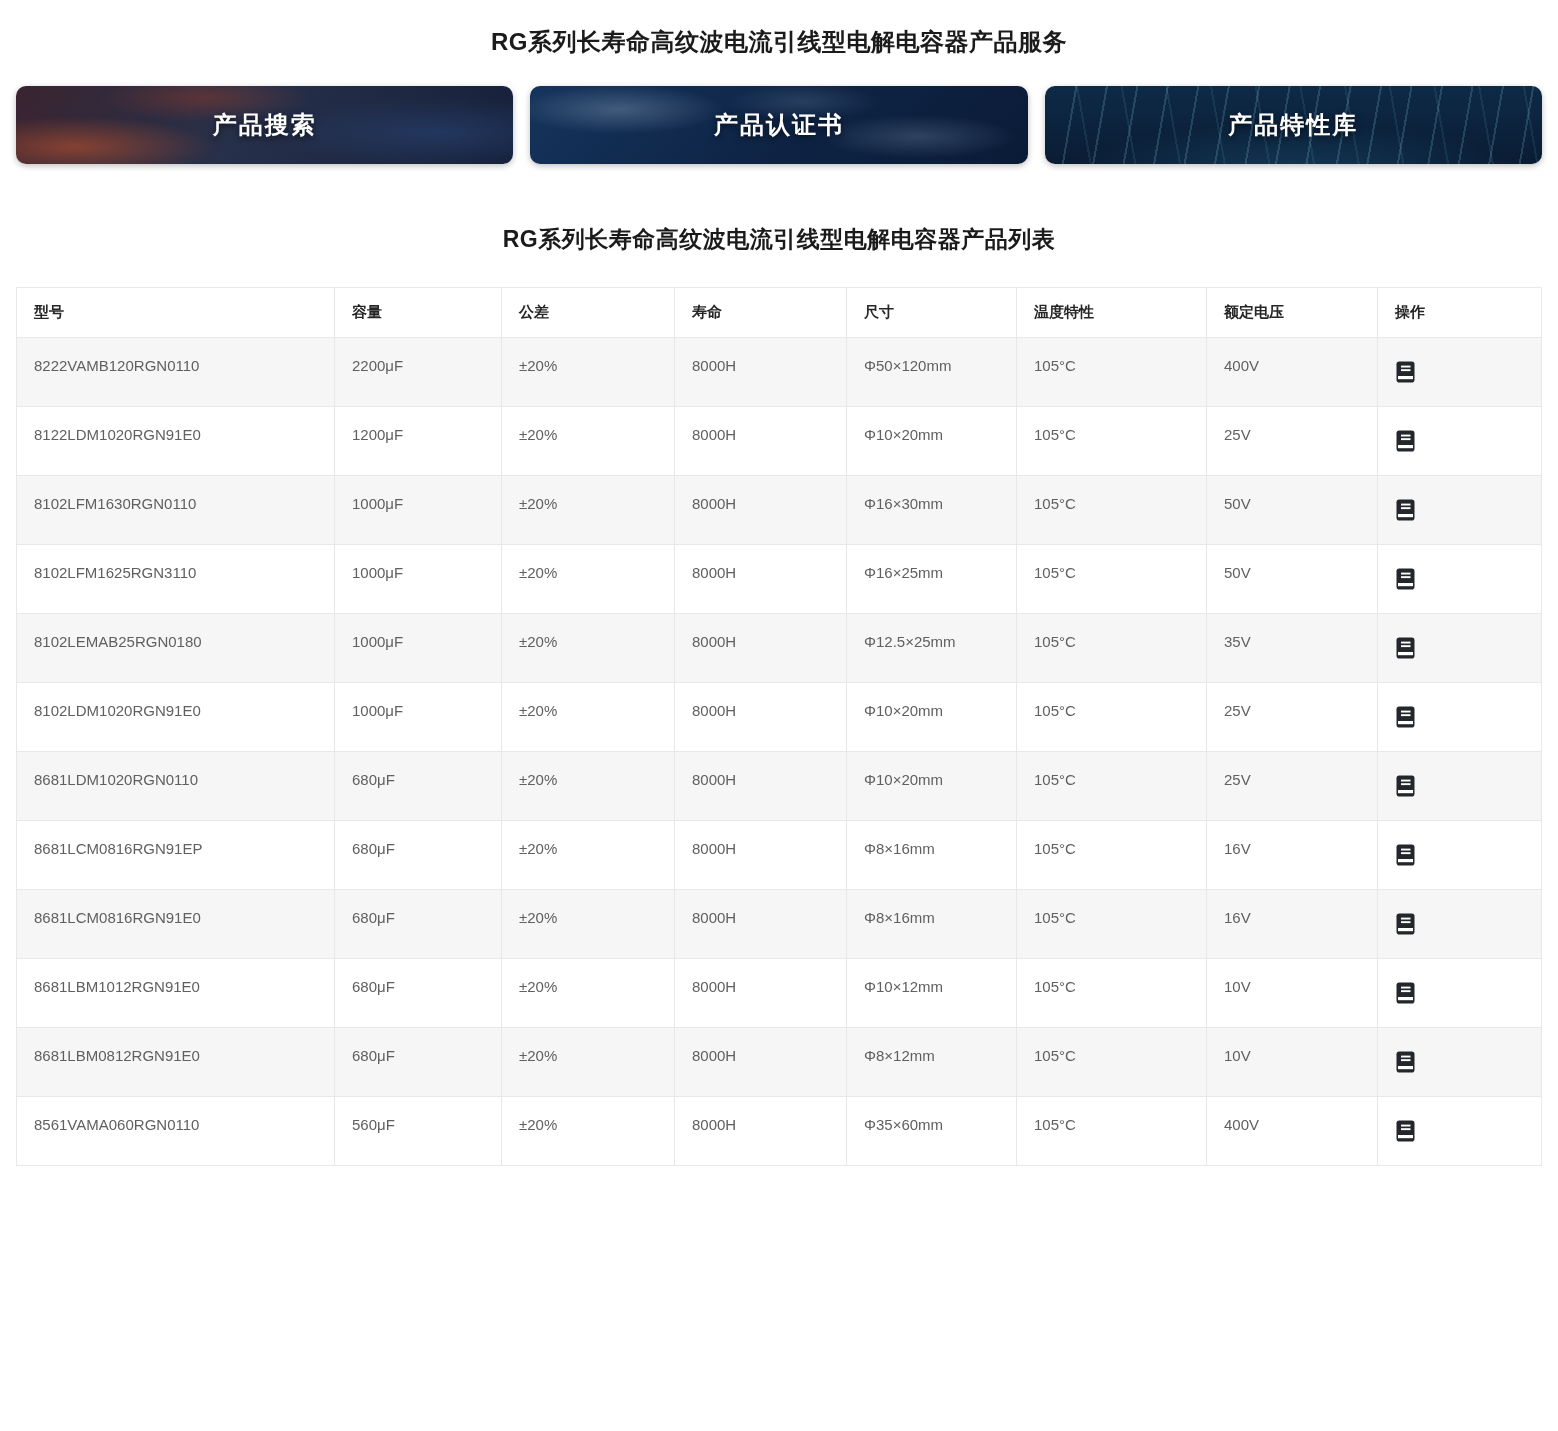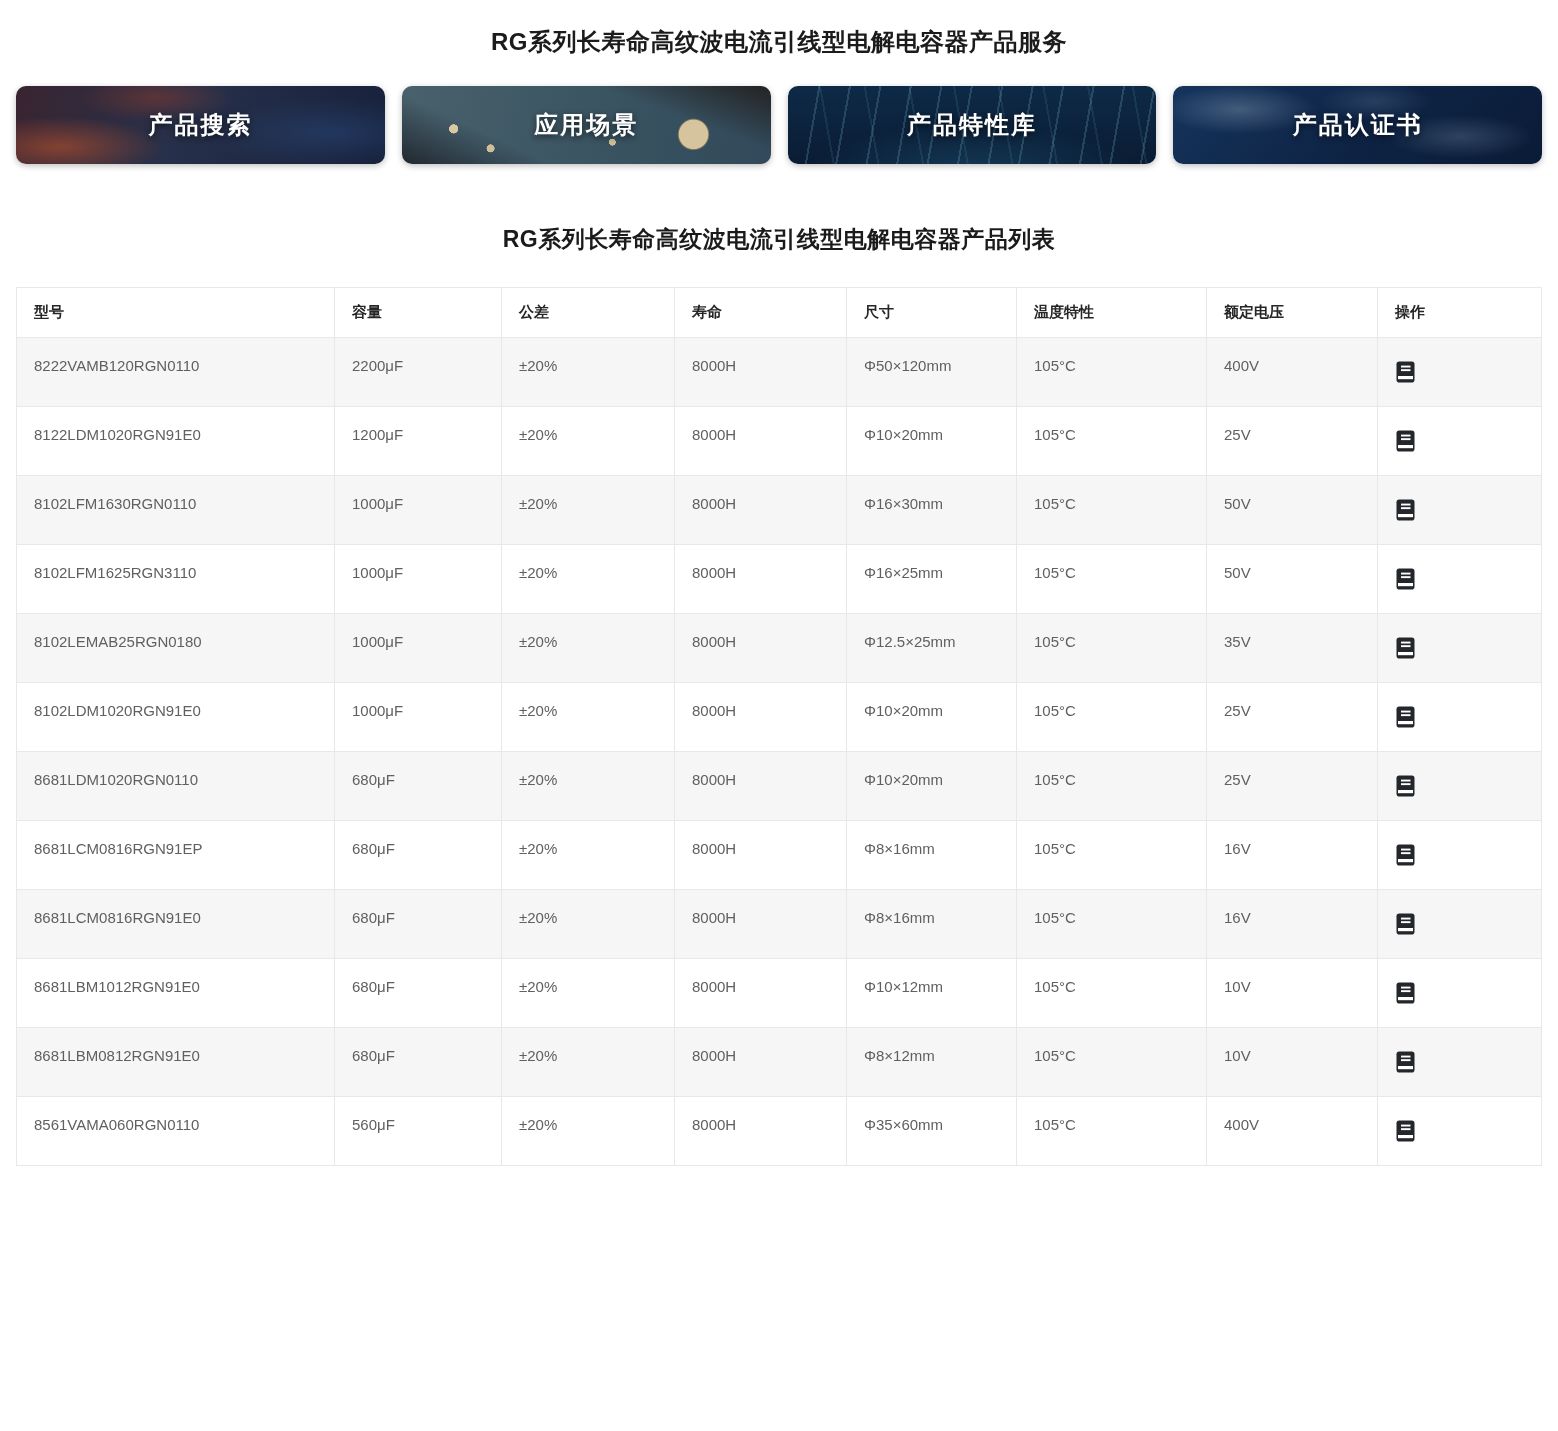--- a/index.html
+++ b/index.html
@@ -136,28 +136,25 @@
 </style>
 </head>
 <body>
 
 <h1 class="service-title">RG系列长寿命高纹波电流引线型电解电容器产品服务</h1>
 
 <div class="nav-row">
   <div class="nav-card bg-search">
     <span>产品搜索</span>
   </div>
-  <div class="nav-card bg-scene">
-    <span>应用场景</span>
+  <div class="nav-card bg-cert">
+    <span>产品认证书</span>
   </div>
   <div class="nav-card bg-library">
     <span>产品特性库</span>
-  </div>
-  <div class="nav-card bg-cert">
-    <span>产品认证书</span>
   </div>
 </div>
 
 <h2 class="list-title">RG系列长寿命高纹波电流引线型电解电容器产品列表</h2>
 
 <div class="table-wrap">
   <table>
     <colgroup>
       <col class="c-model">
         <col class="c-cap">

